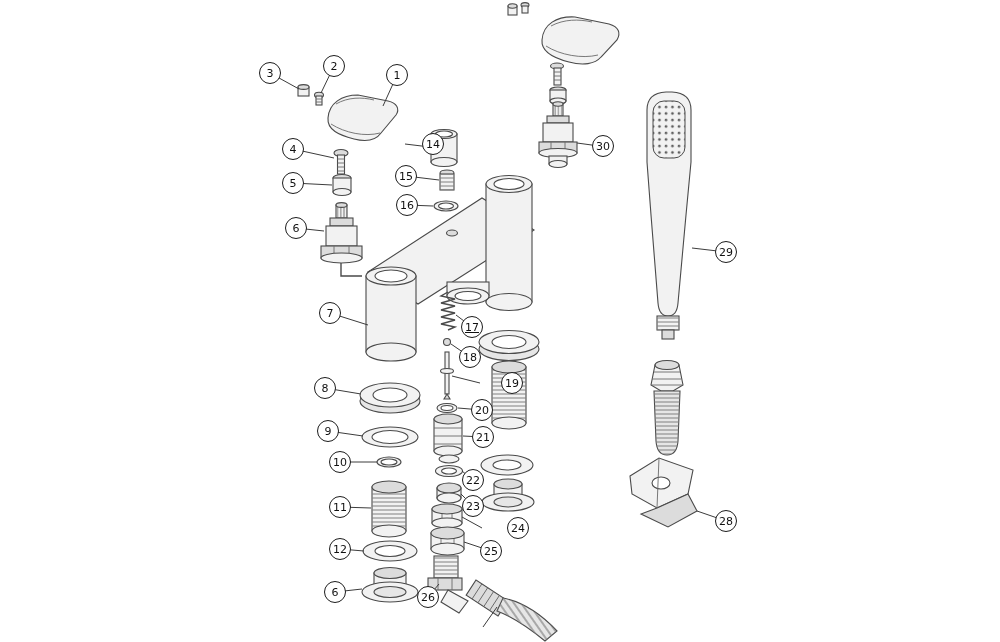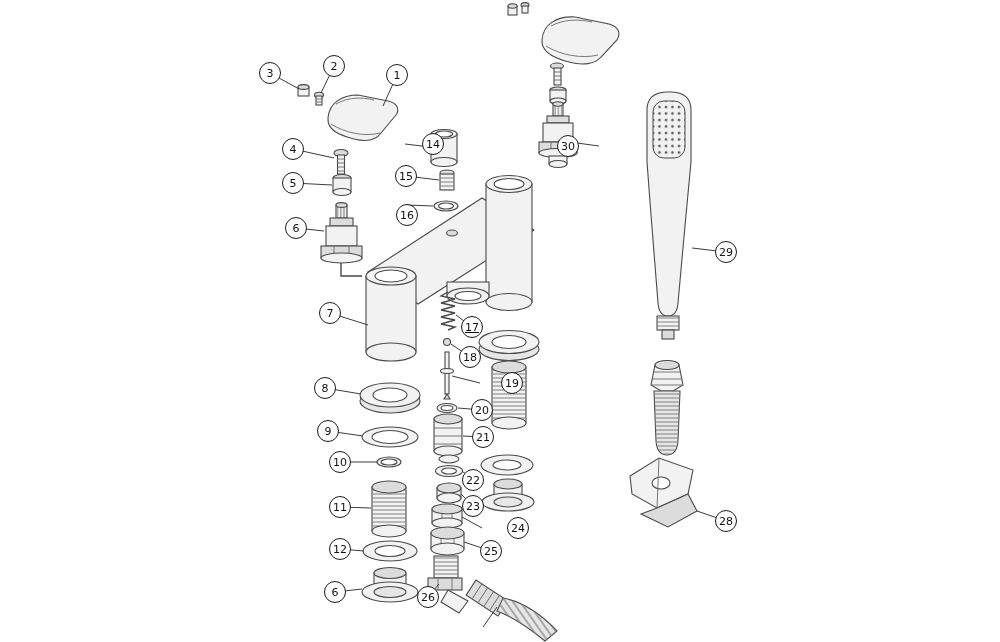--- a/index.html
+++ b/index.html
@@ -318,30 +318,30 @@
       <div class="callout" style="left: 285px; top: 217px;">6</div>
       <div class="callout" style="left: 319px; top: 302px;">7</div>
       <div class="callout" style="left: 314px; top: 377px;">8</div>
       <div class="callout" style="left: 317px; top: 420px;">9</div>
       <div class="callout" style="left: 329px; top: 451px; text-align: center;">10</div>
       <div class="callout" style="left: 329px; top: 496px;">11</div>
       <div class="callout" style="left: 329px; top: 538px;">12</div>
       <div class="callout" style="left: 324px; top: 581px;">6</div>
       <div class="callout" style="left: 394px; top: 133px; margin-left: 28px;">14</div>
       <div class="callout" style="left: 395px; top: 165px;">15</div>
-      <div class="callout" style="left: 396px; top: 194px; margin-top: 10px;">16</div>
+      <div class="callout" style="left: 396px; top: 194px;">16</div>
       <div class="callout" style="left: 461px; top: 316px; text-decoration: underline;">17</div>
       <div class="callout" style="left: 459px; top: 346px;">18</div>
       <div class="callout" style="left: 469px; top: 372px; margin-left: 32px;">19</div>
       <div class="callout" style="left: 471px; top: 399px;">20</div>
       <div class="callout" style="left: 472px; top: 426px;">21</div>
       <div class="callout" style="left: 462px; top: 469px;">22</div>
       <div class="callout" style="left: 462px; top: 495px;">23</div>
       <div class="callout" style="left: 471px; top: 517px; margin-left: 36px;">24</div>
       <div class="callout" style="left: 480px; top: 540px;">25</div>
       <div class="callout" style="left: 417px; top: 586px;">26</div>
       <div class="callout" style="left: 472px; top: 652px;">27</div>
       <div class="callout" style="left: 715px; top: 510px;">28</div>
       <div class="callout" style="left: 715px; top: 241px;">29</div>
-      <div class="callout" style="left: 557px; top: 135px; text-align: right;">30</div>
+      <div class="callout" style="left: 592px; top: 135px; text-align: right;">30</div>
     </div>
 
 </div>
 
 </body></html>

